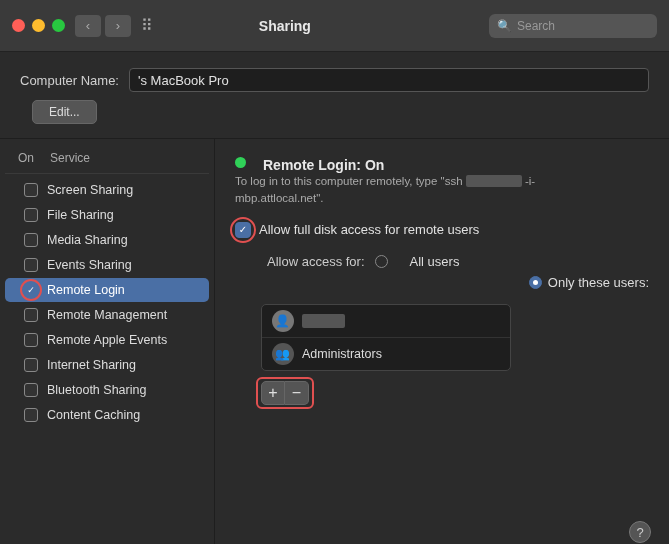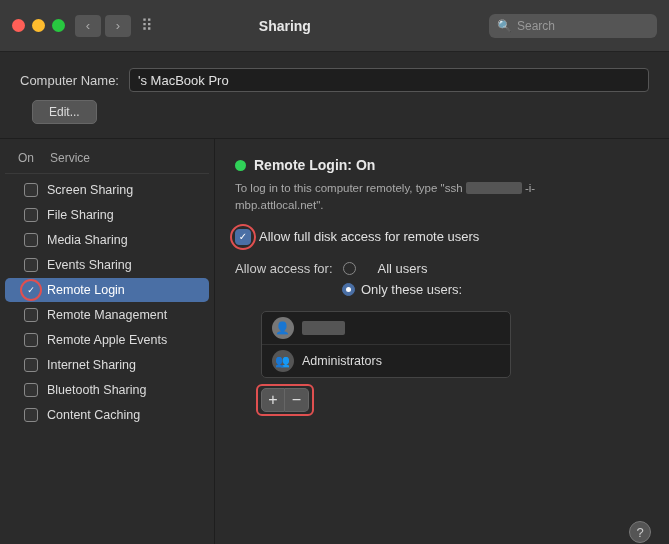--- a/index.html
+++ b/index.html
@@ -205,22 +205,23 @@
 
     
     .content-pane {
       flex: 1;
       padding: 18px 20px;
       position: relative;
     }
 
     .status-row {
       display: flex;
-      align-items: center;
-      margin-bottom: 7px;
+      align-items: flex-start;
+      margin-bottom: 0;
+      gap: 9px;
     }
     .green-dot {
       width: 11px; height: 11px;
       border-radius: 50%;
       background: #30d158;
       margin-right: 8px;
       flex-shrink: 0;
     }
     .status-title {
       font-size: 14px;
@@ -309,20 +310,21 @@
     .radio-btn.selected::after {
       content: '';
       width: 5px; height: 5px;
       border-radius: 50%;
       background: white;
     }
     .radio-label { font-size: 13px; color: #ddd; }
     .access-inline {
       display: flex;
       margin-bottom: 6px;
+      margin-left: 32px;
     }
 
     
     .users-list {
       background: #1e1e1e;
       border: 1px solid #444;
       border-radius: 5px;
       width: 250px;
       margin-left: 26px;
       margin-bottom: 10px;
@@ -540,21 +542,21 @@
     </div>
 
     <div class="allow-access-section">
       <div class="access-inline">
         <span class="allow-access-label">Allow access for:</span>
         <div style="display:flex; align-items:center; gap:16px;">
           <div class="radio-btn"></div>
           <span class="radio-label">All users</span>
         </div>
       </div>
-      <div class="radio-row" style="padding-left:107px; margin-bottom:6px;">
+      <div class="radio-row" style="padding-left:107px; margin-bottom:6px;justify-content:flex-end;">
         <div class="radio-btn selected"></div>
         <span class="radio-label">Only these users:</span>
       </div>
     </div>
 
     <div class="users-list">
       <div class="user-row">
         <div class="user-icon">👤</div>
         <span class="user-name redacted">&nbsp;</span>
       </div>

